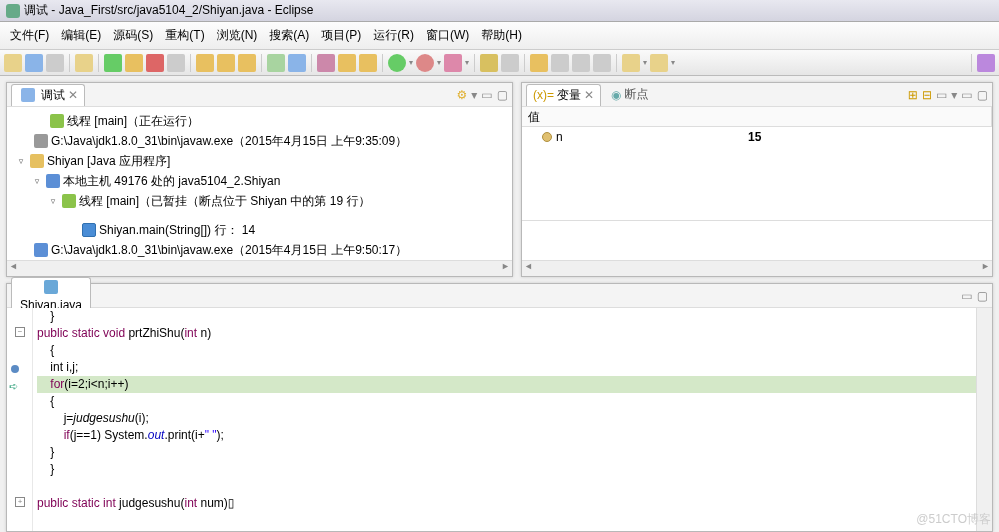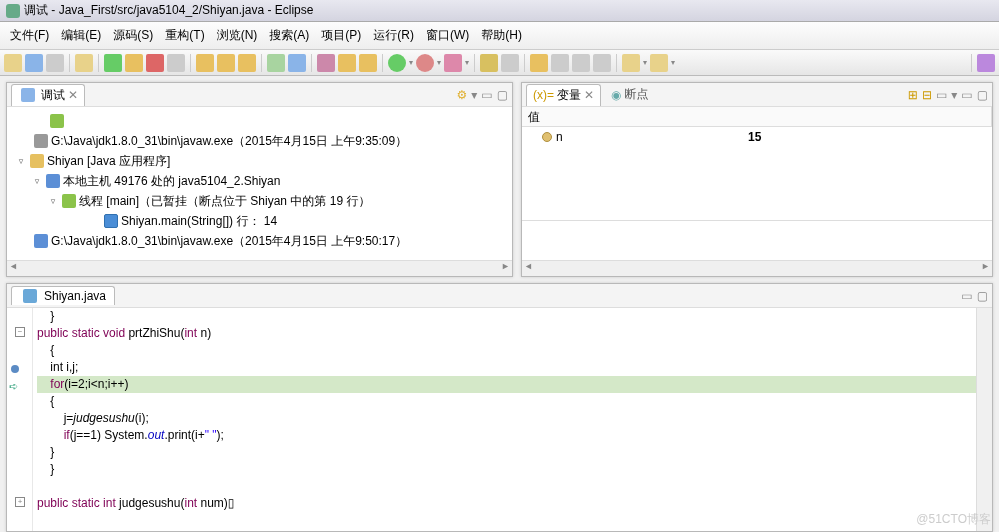--- a/index.html
+++ b/index.html
@@ -36,21 +36,21 @@
 .vars-value { flex:1; }
 .vars-body { flex:1; }
 .var-row { display:flex; height:20px; align-items:center; }
 .var-row .vars-name { display:flex; align-items:center; gap:4px; padding-left:20px; }
 .var-dot { width:10px; height:10px; border-radius:50%; background:#e0c070; border:1px solid #b09040; }
 .scroll-h { height:16px; background:#f0f0f0; border-top:1px solid #ddd; position:relative; }
 .scroll-h::before { content:'◄'; position:absolute; left:2px; font-size:9px; color:#888; }
 .scroll-h::after { content:'►'; position:absolute; right:2px; font-size:9px; color:#888; }
 .panel-editor { flex:1; }
 .ed-hdr { height:24px; background:#f4f4f4; border-bottom:1px solid #ddd; display:flex; align-items:center; padding:0 4px; }
-.ed-tab { background:#fff; border:1px solid #bbb; border-bottom:none; padding:2px 8px; display:flex; align-items:center; gap:4px; border-radius:3px 3px 0 0; }
+.ed-tab { background:#fff; border:1px solid #bbb; border-bottom:none; padding:2px 8px; display:flex; align-items:center; gap:4px; border-radius:3px 3px 0 0;flex-direction:column; }
 .ed-body { flex:1; display:flex; font-family:Consolas,monospace; font-size:13px; line-height:17px; overflow:hidden; }
 .gutter { width:26px; background:#fff; border-right:1px solid #e8e8e8; position:relative; }
 .fold { width:10px; height:10px; border:1px solid #888; color:#888; font-size:8px; line-height:8px; text-align:center; position:absolute; left:8px; background:#fff; }
 .codelines { flex:1; padding-left:4px; background:#fff; }
 .codelines div { white-space:pre; }
 .hl { background:#d4e8c8; }
 .kw { color:#7f0055; font-weight:normal; }
 .mth { font-style:italic; }
 .sfield { color:#0000c0; font-style:italic; }
 .str { color:#2a00ff; }
@@ -138,41 +138,42 @@
         <div class="hdr-icons">
           <span style="color:#e0b030">⚙</span>
           <span>▾</span>
           <span>▭</span>
           <span>▢</span>
         </div>
       </div>
       <div class="tree" id="debug-tree">
           <div class="tree-row" style="padding-left: 40px;">
             <span class="ticon ic-thread"></span>
+            <span>线程 [main]（正在运行）</span>
           </div>
           <div class="tree-row" style="padding-left: 24px;">
             <span class="ticon ic-term"></span>
             <span>G:\Java\jdk1.8.0_31\bin\javaw.exe（2015年4月15日 上午9:35:09）</span>
           </div>
           <div class="tree-row" style="padding-left: 8px;">
             <span class="twisty">▿</span>
             <span class="ticon ic-target"></span>
             <span>Shiyan [Java 应用程序]</span>
           </div>
           <div class="tree-row" style="padding-left: 24px;">
             <span class="twisty">▿</span>
             <span class="ticon ic-proc"></span>
             <span>本地主机 49176 处的 java5104_2.Shiyan</span>
           </div>
           <div class="tree-row" style="padding-left: 40px;">
             <span class="twisty">▿</span>
             <span class="ticon ic-thread"></span>
             <span>线程 [main]（已暂挂（断点位于 Shiyan 中的第 19 行）</span>
           </div>
-          <div class="tree-row" style="padding-left: 94px;">
+          <div class="tree-row" style="padding-left: 72px; margin-top: 9px;">
             <span class="ticon ic-frame"></span>
             <span>Shiyan.main(String[]) 行： 14</span>
           </div>
           <div class="tree-row" style="padding-left: 24px;">
             <span class="ticon ic-proc"></span>
             <span>G:\Java\jdk1.8.0_31\bin\javaw.exe（2015年4月15日 上午9:50:17）</span>
           </div>
         </div>
       <div class="scroll-h"></div>
     </div>

